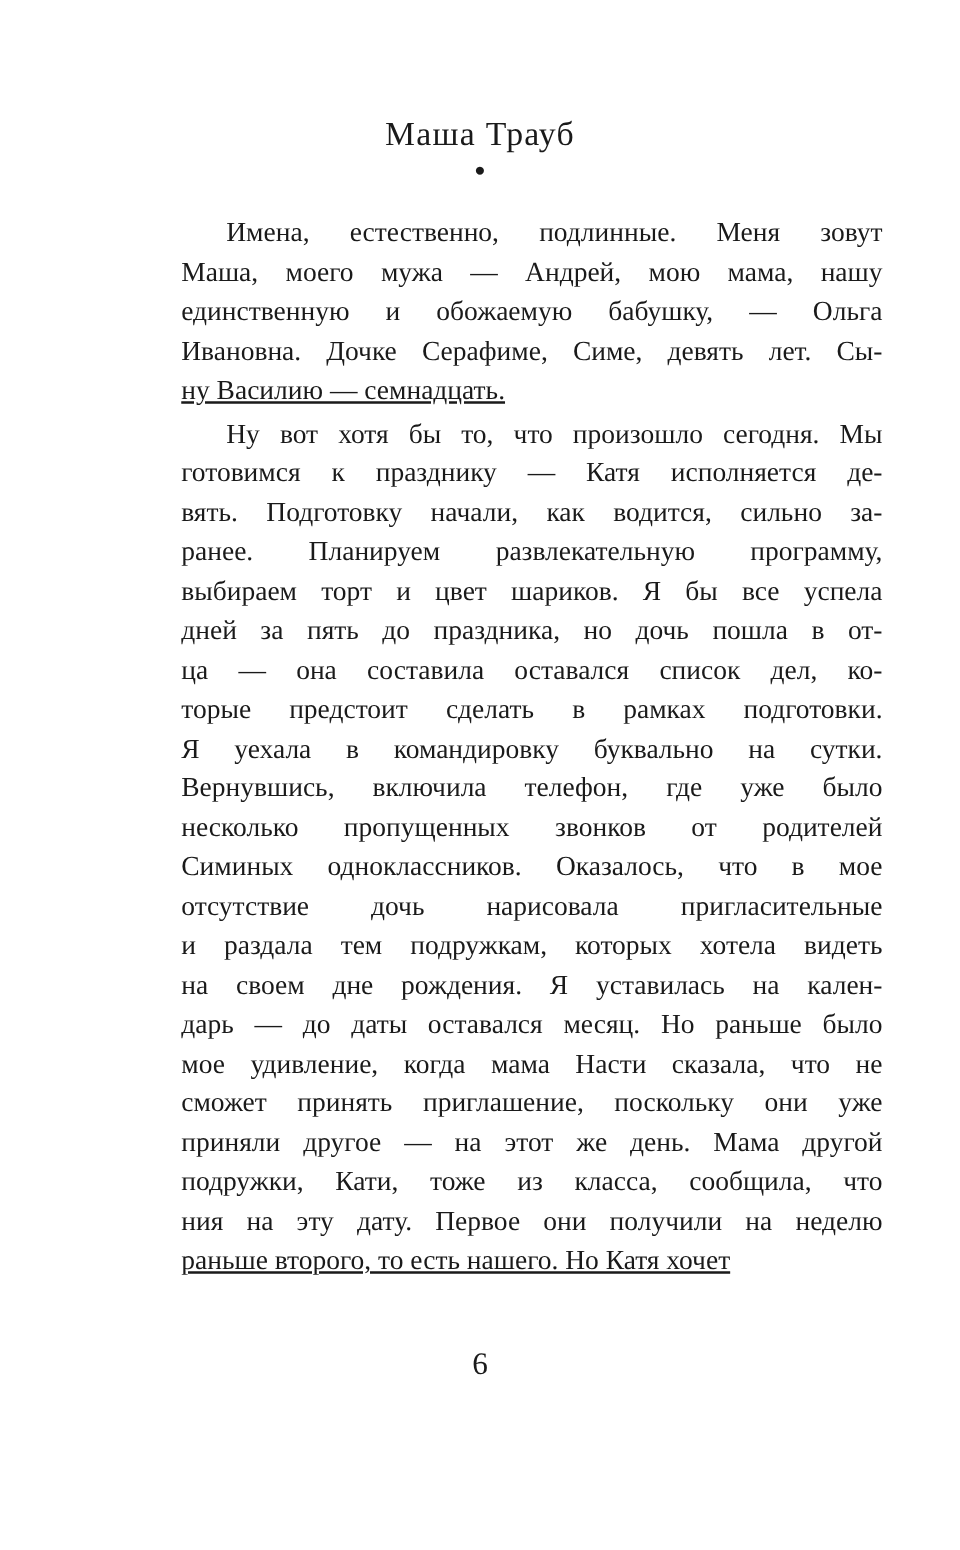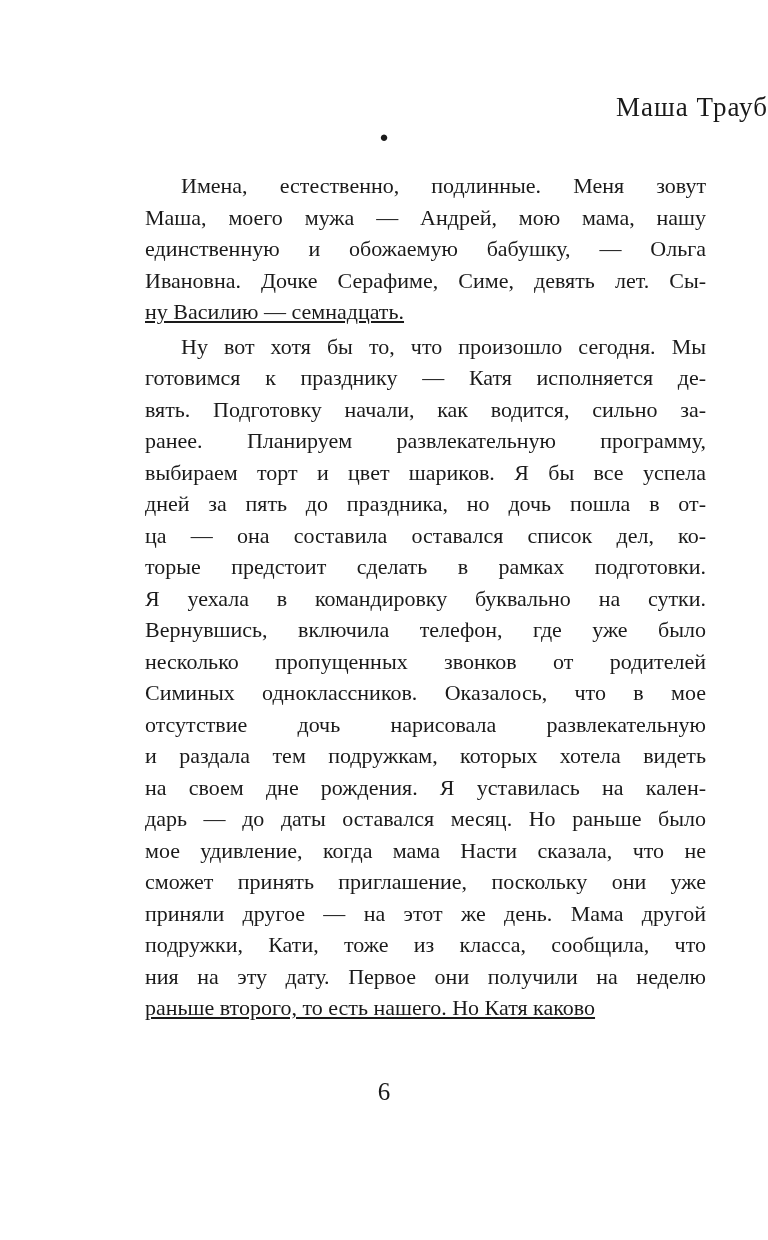--- a/index.html
+++ b/index.html
@@ -15,21 +15,21 @@
     background: #ffffff;
     color: #1a1a1a;
     font-family: "Liberation Serif", "DejaVu Serif", serif;
     overflow: hidden;
   }
   .running-head {
     position: absolute;
     top: 92px;
     left: 0;
     width: 100%;
-    text-align: right;
+    text-align: center;
     font-size: 27px;
     letter-spacing: 1px;
     white-space: nowrap;
   }
   .separator {
     position: absolute;
     top: 130px;
     left: 0;
     width: 100%;
     text-align: center;
@@ -84,28 +84,28 @@
         <div class="line">вять. Подготовку начали, как водится, сильно за-</div>
         <div class="line">ранее. Планируем развлекательную программу,</div>
         <div class="line">выбираем торт и цвет шариков. Я бы все успела</div>
         <div class="line">дней за пять до праздника, но дочь пошла в от-</div>
         <div class="line">ца — она составила оставался список дел, ко-</div>
         <div class="line">торые предстоит сделать в рамках подготовки.</div>
         <div class="line">Я уехала в командировку буквально на сутки.</div>
         <div class="line">Вернувшись, включила телефон, где уже было</div>
         <div class="line">несколько пропущенных звонков от родителей</div>
         <div class="line">Симиных одноклассников. Оказалось, что в мое</div>
-        <div class="line">отсутствие дочь нарисовала развлекательную</div>
+        <div class="line">отсутствие дочь нарисовала пригласительные</div>
         <div class="line">и раздала тем подружкам, которых хотела видеть</div>
         <div class="line">на своем дне рождения. Я уставилась на кален-</div>
         <div class="line">дарь — до даты оставался месяц. Но раньше было</div>
         <div class="line">мое удивление, когда мама Насти сказала, что не</div>
         <div class="line">сможет принять приглашение, поскольку они уже</div>
         <div class="line">приняли другое — на этот же день. Мама другой</div>
         <div class="line">подружки, Кати, тоже из класса, сообщила, что</div>
         <div class="line">ния на эту дату. Первое они получили на неделю</div>
-        <div class="line last-line">раньше второго, то есть нашего. Но Катя каково</div>
+        <div class="line last-line">раньше второго, то есть нашего. Но Катя хочет</div>
       </div>
   </div>
 
   <div class="page-number">6</div>
 
 </div>
 
 </body></html>

